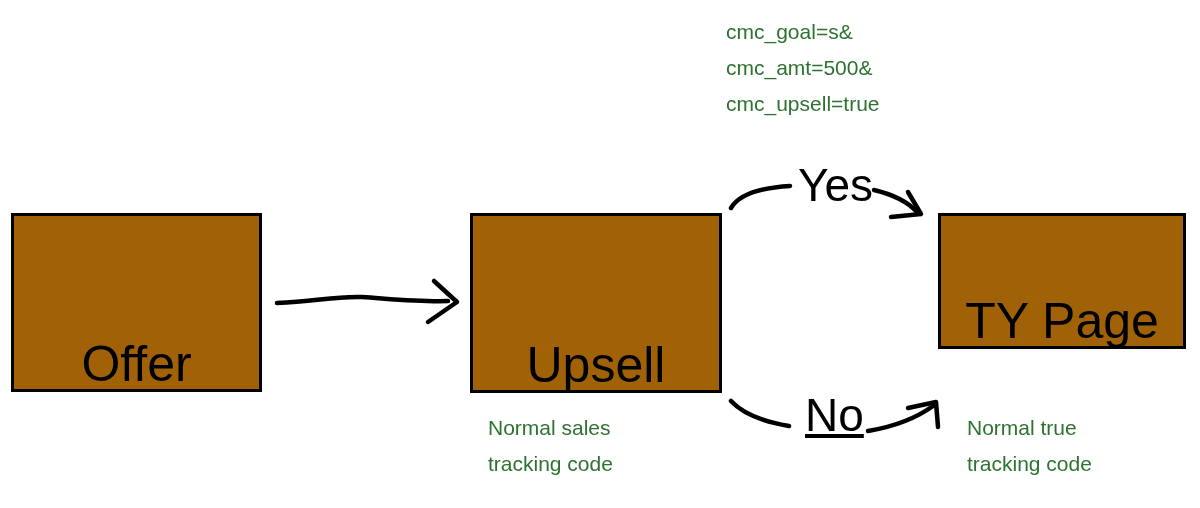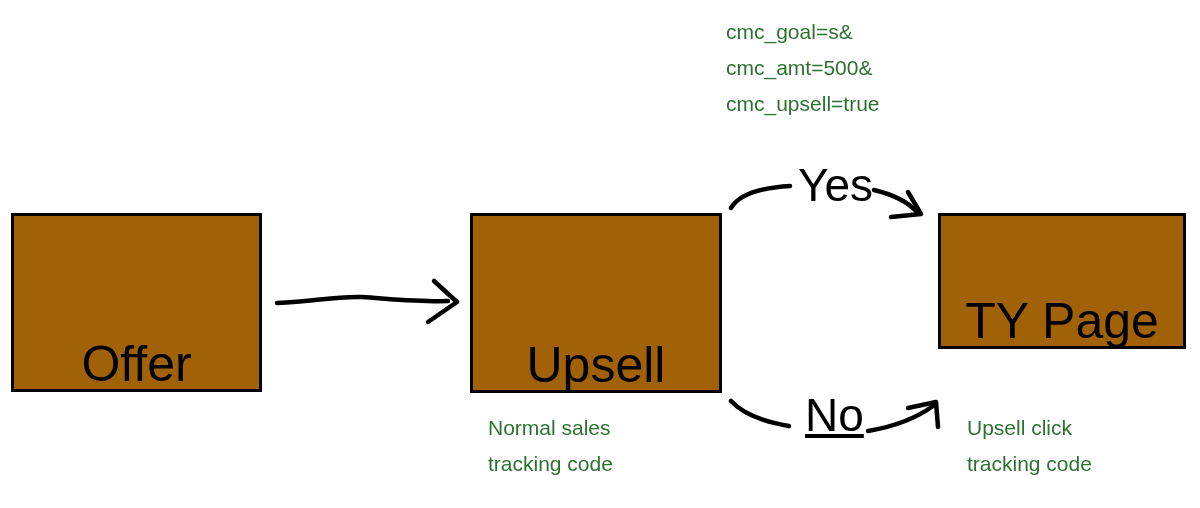--- a/index.html
+++ b/index.html
@@ -103,16 +103,16 @@
   </div>
 
   <div class="decision-label label-yes">Yes</div>
   <div class="decision-label label-no">No</div>
 
   <div class="note note-params">cmc_goal=s&amp;
 cmc_amt=500&amp;
 cmc_upsell=true</div>
   <div class="note note-upsell">Normal sales
 tracking code</div>
-  <div class="note note-ty">Upsell click
+  <div class="note note-ty">Normal true
 tracking code</div>
 
 </div>
 
 </body></html>

